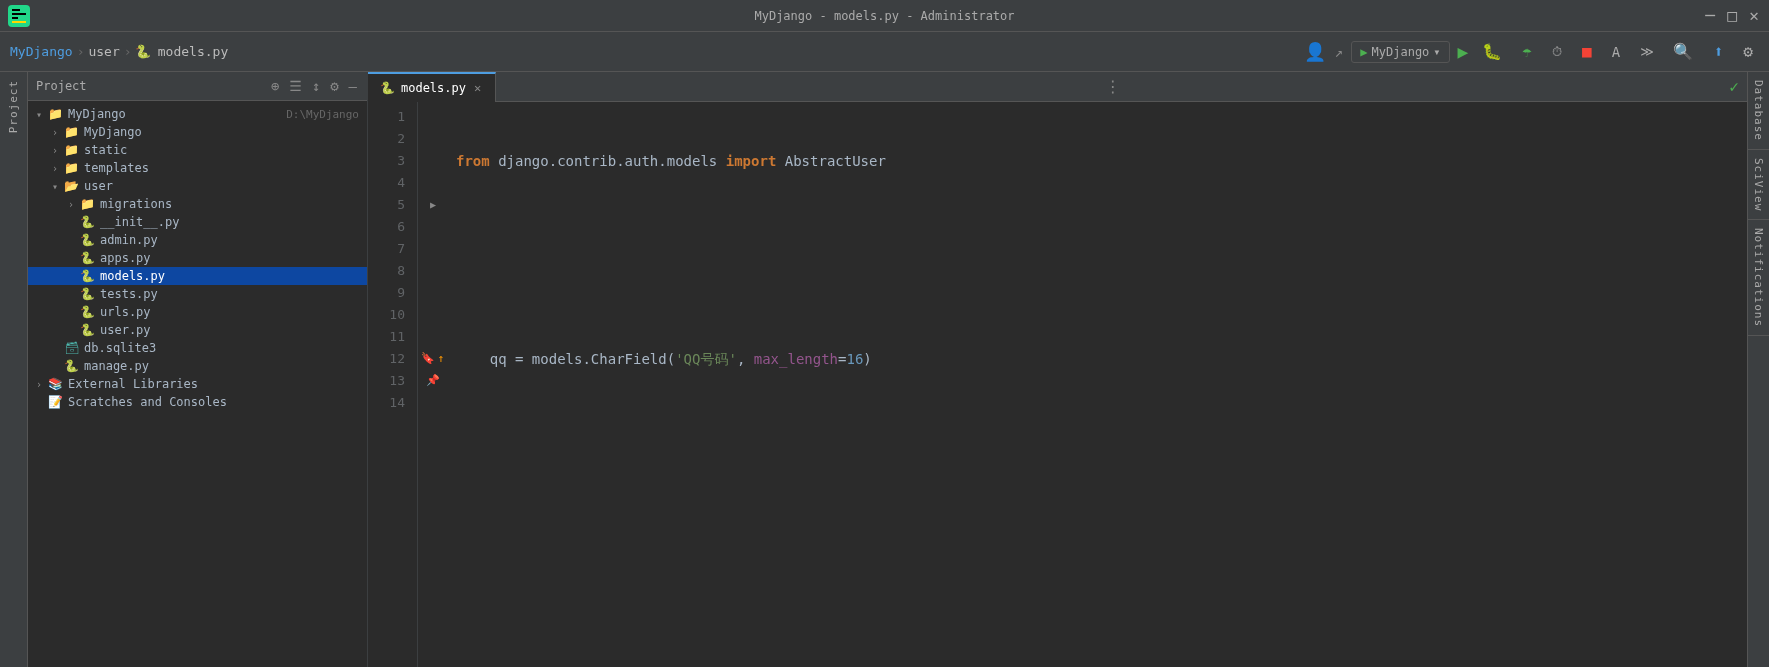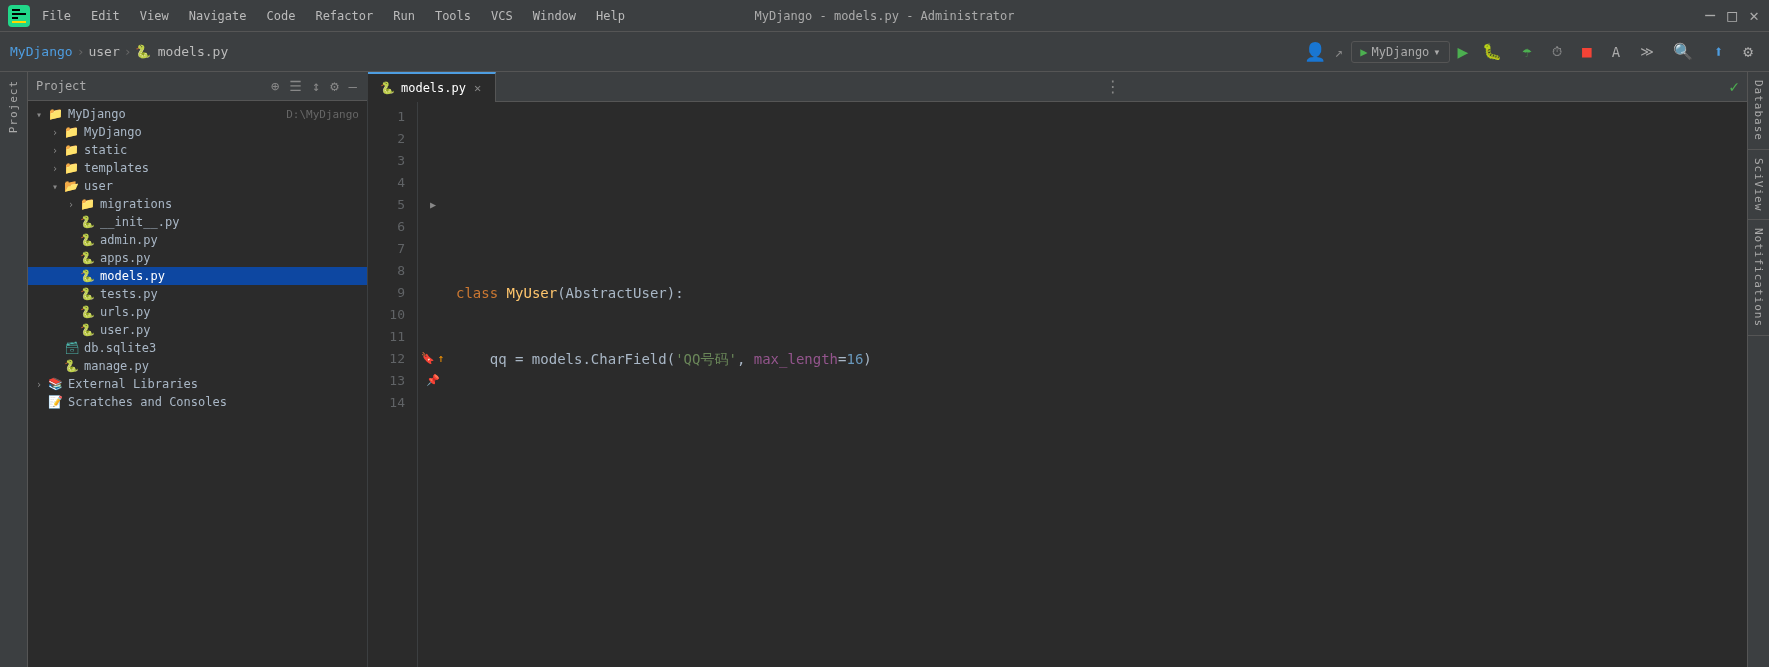--- a/index.html
+++ b/index.html
@@ -304,33 +304,20 @@
 
 <div class="title-bar">
   <div class="title-bar-logo">
     <svg width="22" height="22" viewBox="0 0 22 22">
       <rect width="22" height="22" rx="4" fill="#21D789"></rect>
       <rect x="4" y="4" width="8" height="2" fill="#000"></rect>
       <rect x="4" y="8" width="14" height="2" fill="#000"></rect>
       <rect x="4" y="12" width="6" height="2" fill="#000"></rect>
       <rect x="4" y="16" width="14" height="2" fill="#FFD700"></rect>
     </svg>
-  </div>
-  <div class="title-bar-menu">
-    <span>File</span>
-    <span>Edit</span>
-    <span>View</span>
-    <span>Navigate</span>
-    <span>Code</span>
-    <span>Refactor</span>
-    <span>Run</span>
-    <span>Tools</span>
-    <span>VCS</span>
-    <span>Window</span>
-    <span>Help</span>
   </div>
   <div class="title-bar-center">MyDjango - models.py - Administrator</div>
   <div class="title-bar-controls">
     <span class="win-btn win-minimize">─</span>
     <span class="win-btn win-maximize">□</span>
     <span class="win-btn win-close">✕</span>
   </div>
 </div>
 
 <div class="toolbar">
@@ -552,23 +539,23 @@
           <span style="color:#00bcd4; font-size:11px;">🔖</span>
           <span style="color:#ff9800; font-size:11px;">↑</span>
         </div>
         <div>
           <span style="color:#9c27b0; font-size:11px;">📌</span>
         </div>
         <div></div>
       </div>
 
       <div class="code-content">
+        <div class="code-line"><span class="kw">from</span> django.contrib.auth.models <span class="import-kw">import</span> AbstractUser</div>
         <div class="code-line"></div>
         <div class="code-line"></div>
-        <div class="code-line"><span class="kw2">class</span> <span class="classname">MyUser</span>(AbstractUser):</div>
         <div class="code-line">    qq = models.CharField(<span class="string">'QQ号码'</span>, <span class="param">max_length</span>=<span class="number">16</span>)</div>
         
         
         
         
         
         
       </div>
     </div>
   </div>

